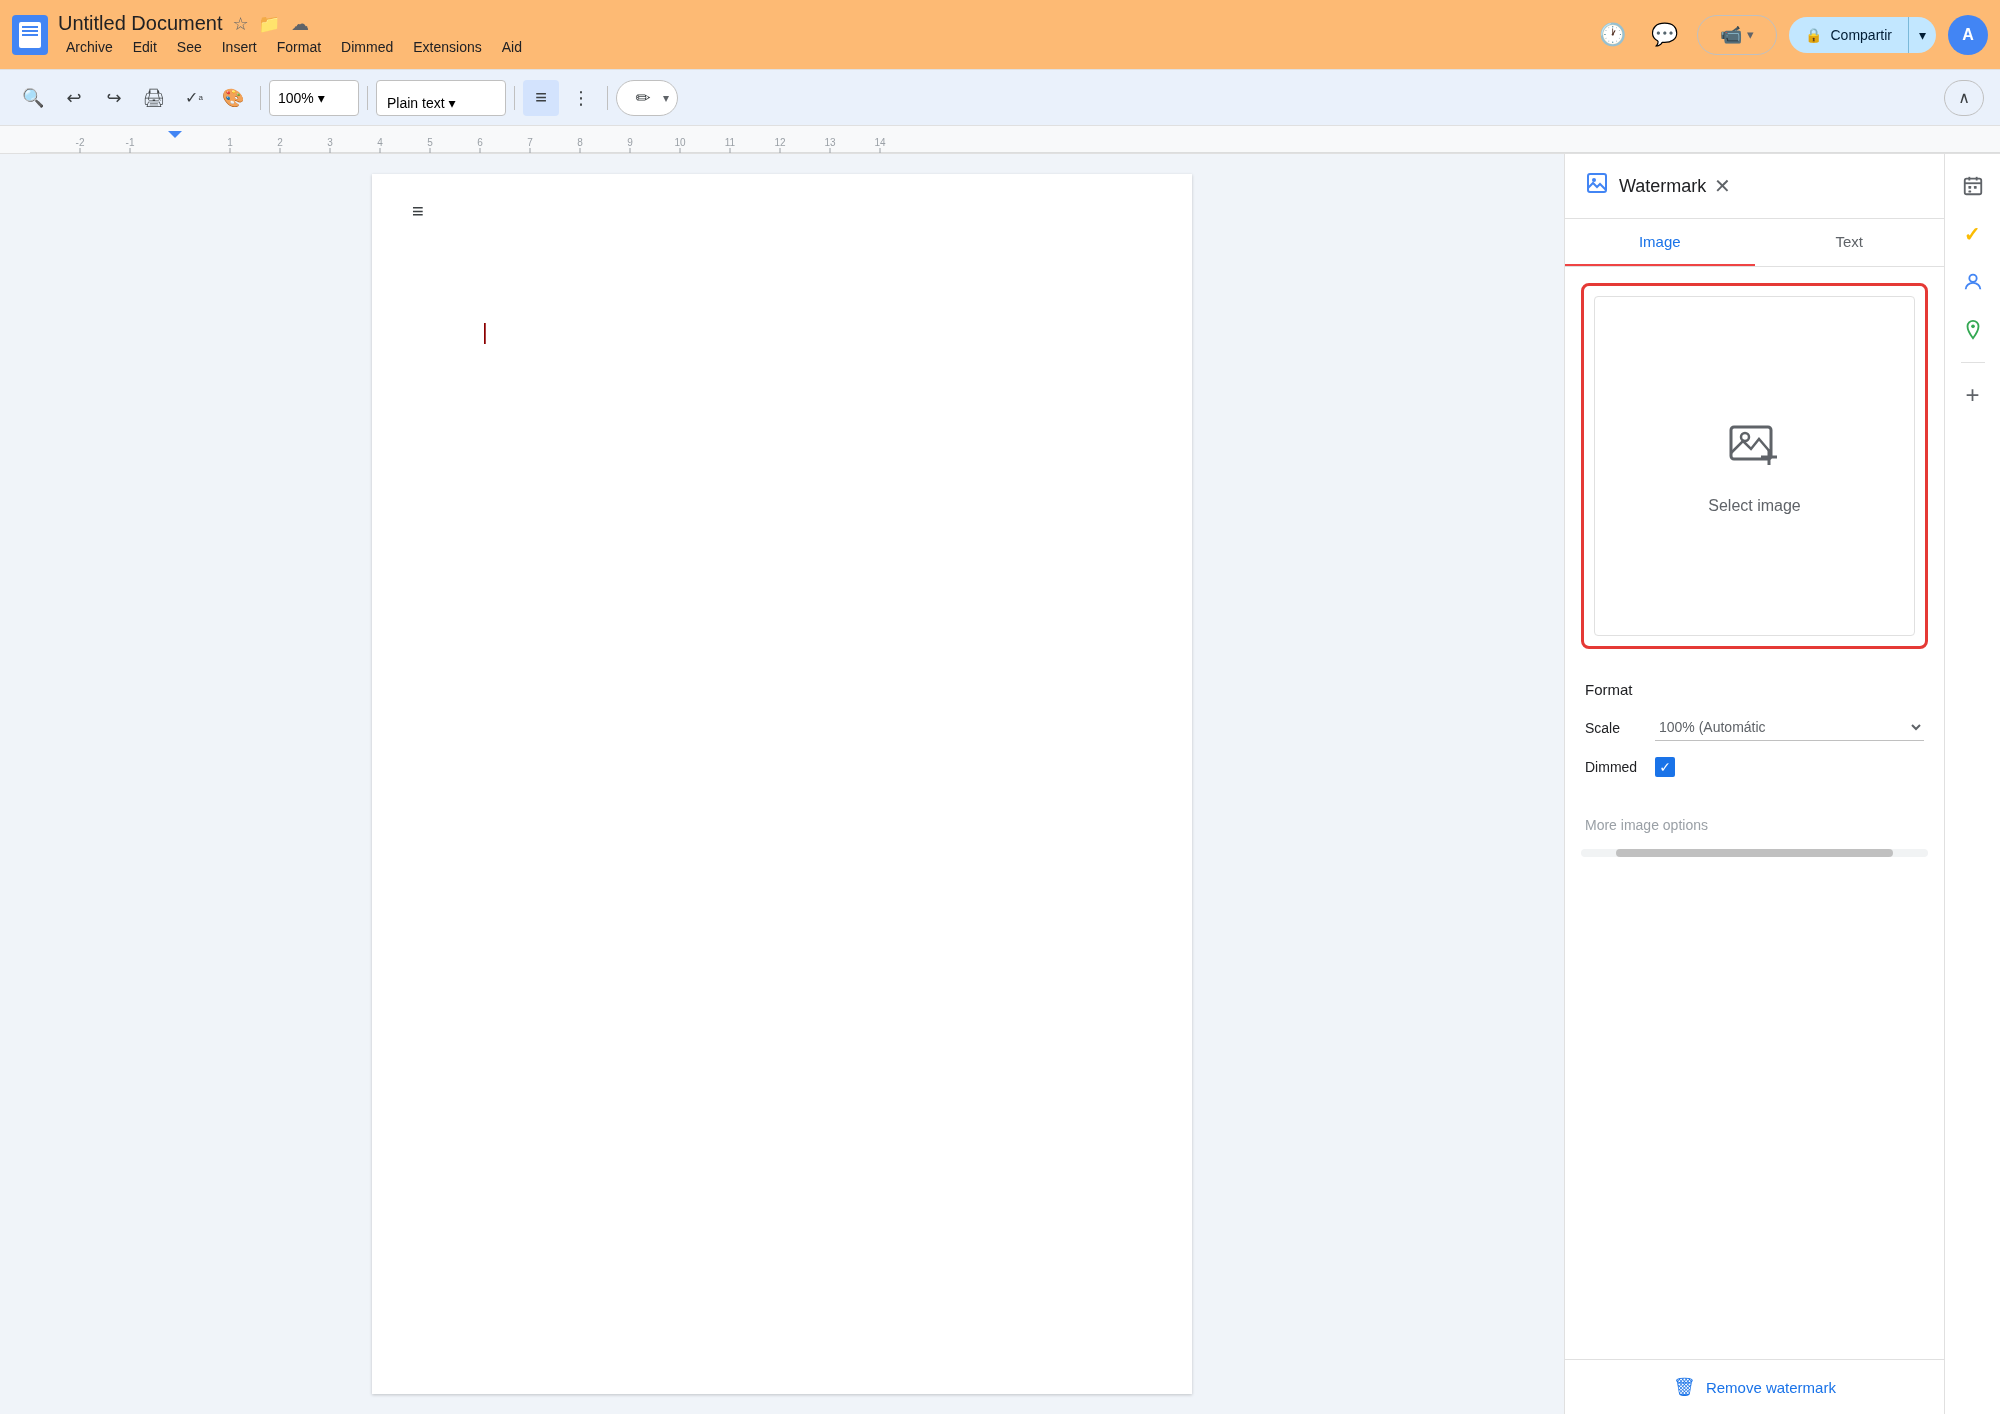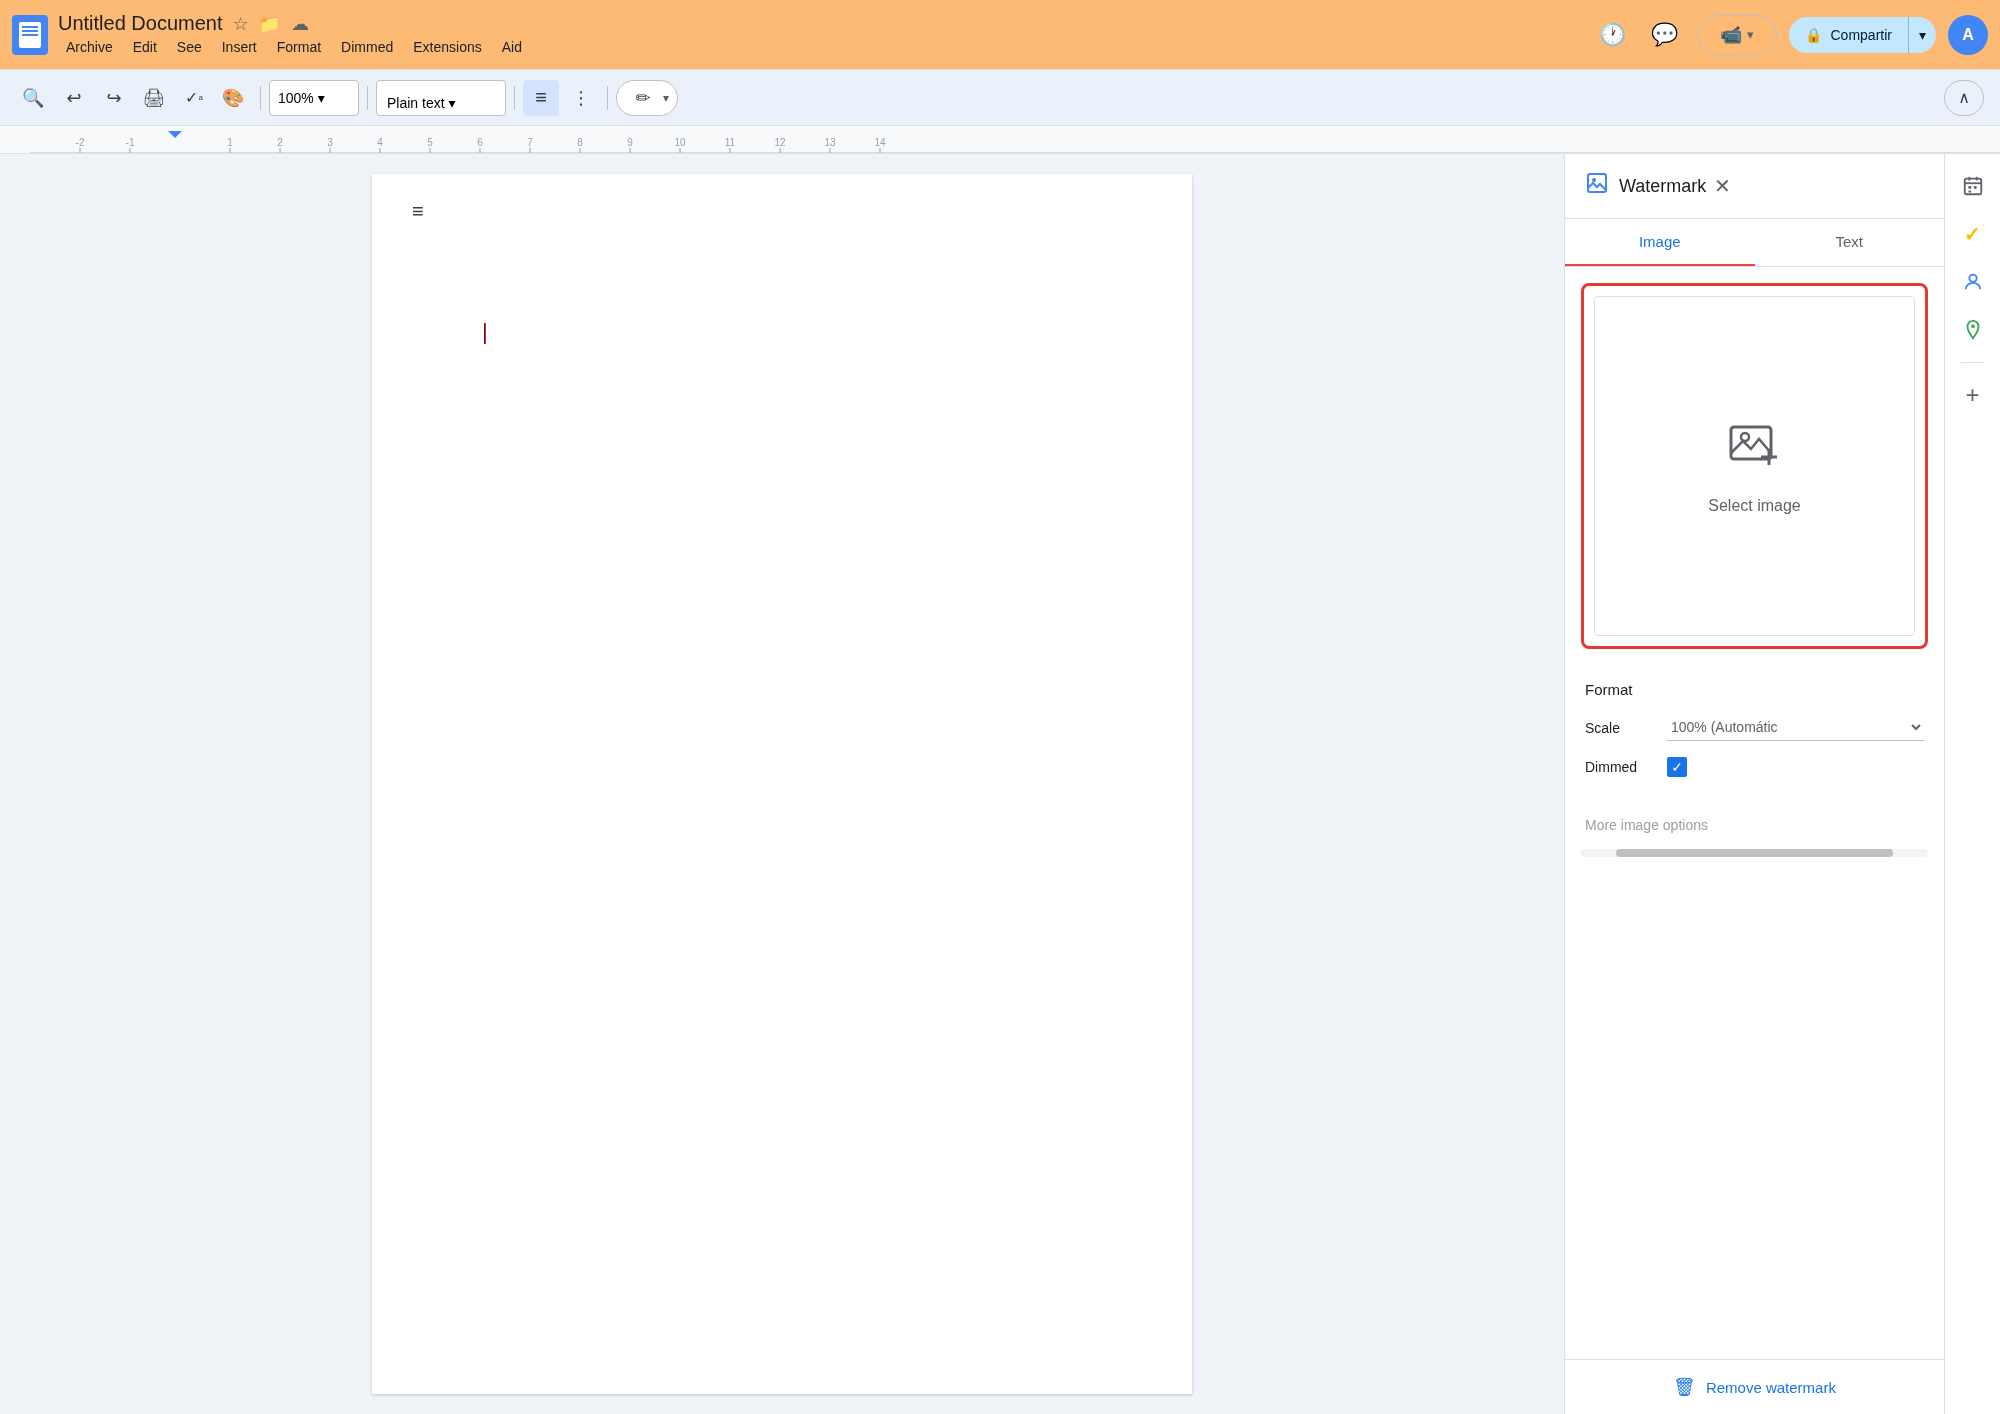--- a/index.html
+++ b/index.html
@@ -185,21 +185,21 @@
       height: 340px;
       display: flex; align-items: center; justify-content: center;
       flex-direction: column; gap: 12px;
       margin: 10px;
     }
     .upload-text { font-size: 16px; color: #5f6368; }
 
     
     .format-section { padding: 16px 20px; }
     .format-title { font-size: 15px; color: #202124; font-weight: 500; margin-bottom: 16px; }
-    .format-row { display: flex; align-items: center; margin-bottom: 16px; gap: 12px; }
+    .format-row { display: flex; align-items: center; margin-bottom: 16px; }
     .format-label { font-size: 14px; color: #202124; width: 70px; }
     .format-select {
       flex: 1; border: none; border-bottom: 1px solid #c0c0c0;
       font-size: 14px; color: #5f6368; background: transparent;
       padding: 4px 0; cursor: pointer; outline: none;
     }
     .checkbox-wrapper { display: flex; align-items: center; gap: 8px; }
     .custom-checkbox {
       width: 20px; height: 20px;
       border-radius: 2px;

